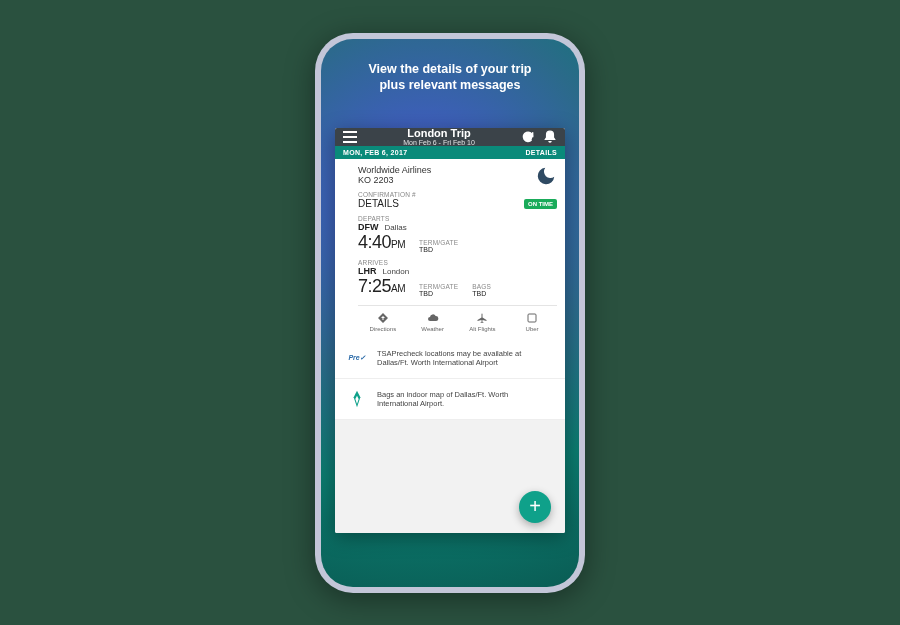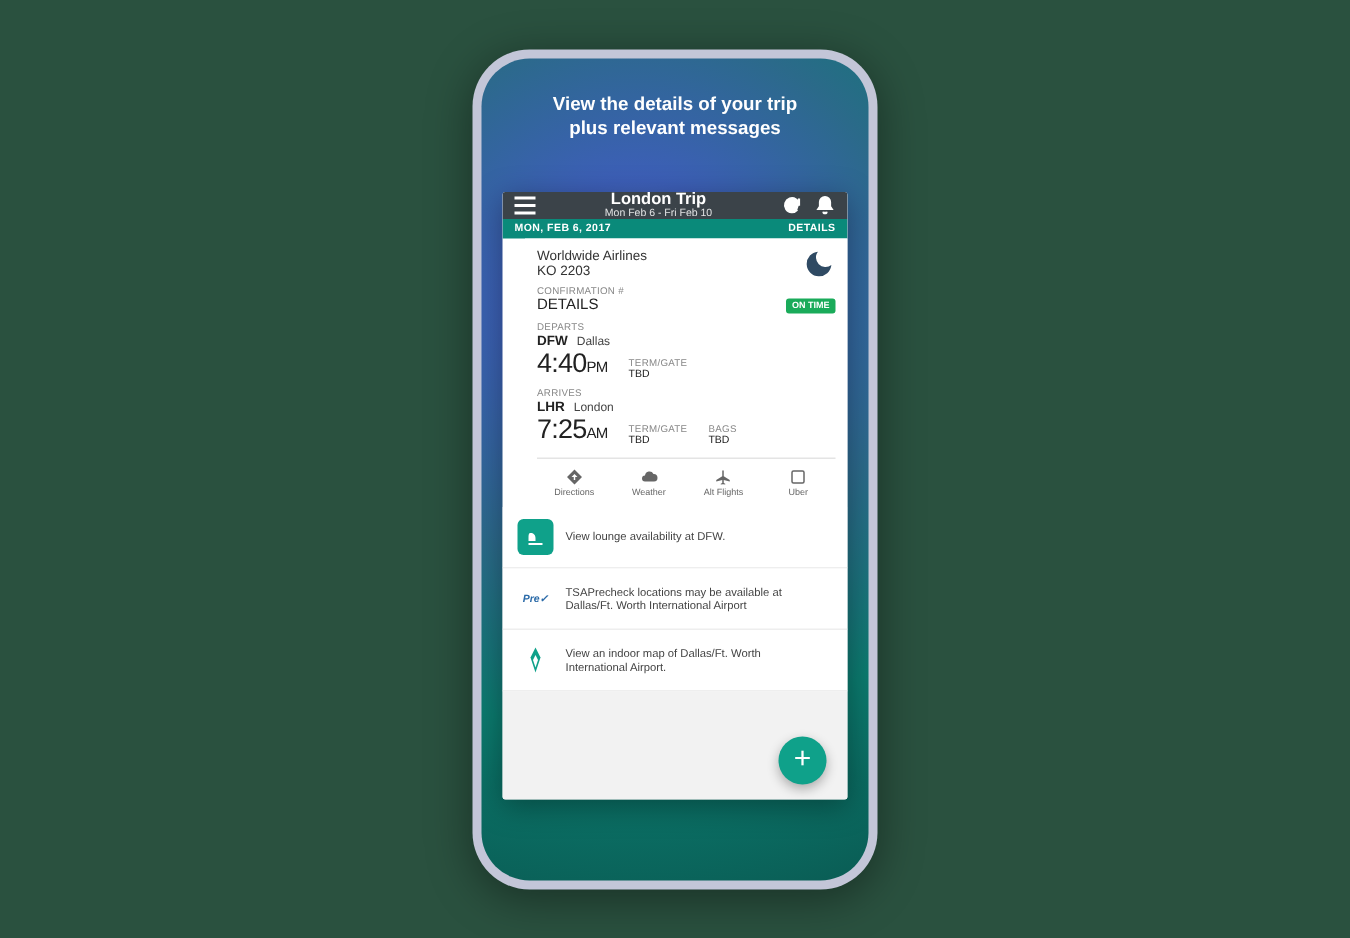--- a/index.html
+++ b/index.html
@@ -255,39 +255,31 @@
             <svg viewBox="0 0 24 24" fill="none" stroke="#666" stroke-width="2">
                 <rect x="4" y="4" width="16" height="16" rx="2"></rect>
               </svg>
             <div class="abtn-label">Uber</div>
           </div>
         </div>
       </div>
 
       <div class="msg-list">
         <div class="msg">
-          <div class="msg-icon icon-green">
-            <svg width="16" height="16" viewBox="0 0 24 24" fill="#fff">
-                <path d="M5 18h14v2H5zM7 8c3 0 5 2 5 5v3H5v-3c0-3 0-5 2-5z"></path>
-              </svg>
-          </div>
-          <div class="msg-text">View lounge availability at DFW.</div>
-        </div>
-        <div class="msg">
           <div class="msg-icon" style="font-size:7px;color:#2a6aa8;font-weight:700;font-style:italic;">Pre✓</div>
           <div class="msg-text">TSAPrecheck locations may be available at Dallas/Ft. Worth International Airport</div>
         </div>
         <div class="msg">
           <div class="msg-icon">
             <svg width="20" height="20" viewBox="0 0 24 24" fill="#0fa18a">
                 <path d="M12 2l4 8-4 12-4-12 4-8z"></path>
                 <path fill="#fff" d="M12 8l2 4-2 6-2-6 2-4z"></path>
               </svg>
           </div>
-          <div class="msg-text">View an indoor map of Dallas/Ft. Worth International Airport.</div>
+          <div class="msg-text">Bags an indoor map of Dallas/Ft. Worth International Airport.</div>
         </div>
       </div>
 
       <div class="fab">+</div>
     </div>
 
     <div class="bottom-gap"></div>
   </div>
 </div>
 

